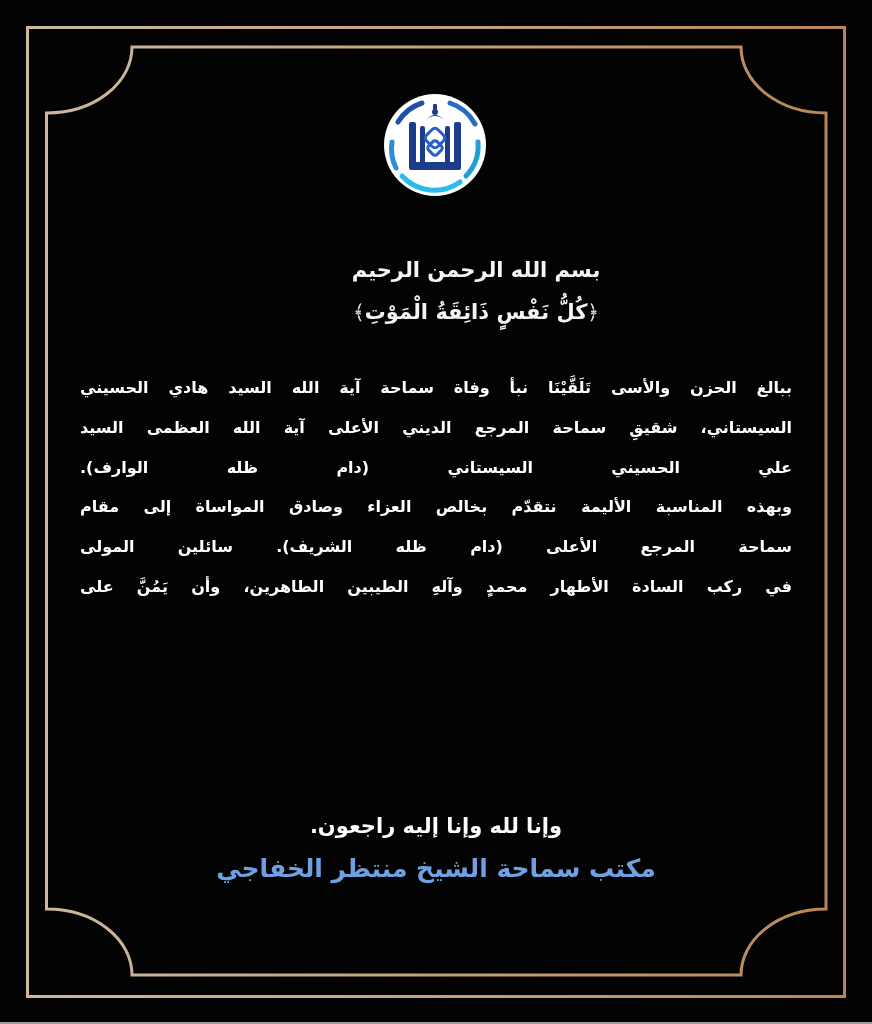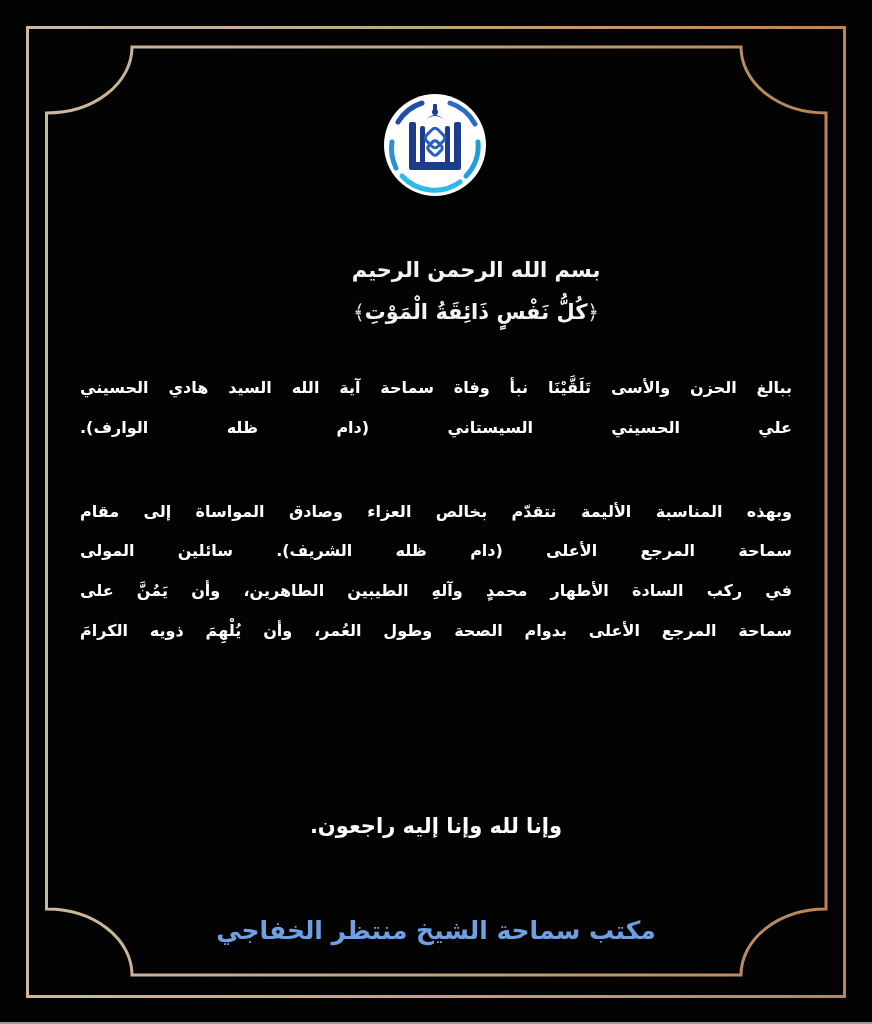--- a/index.html
+++ b/index.html
@@ -89,21 +89,21 @@
     text-align: center;
     direction: rtl;
     font-weight: bold;
     font-size: 21px;
     line-height: 36px;
     color: #ffffff;
   }
   .signature {
     position: absolute;
     left: 0;
-    top: 912px;
+    top: 850px;
     width: 872px;
     text-align: center;
     direction: rtl;
     font-weight: bold;
     font-size: 25px;
     line-height: 38px;
   }
 </style>
 </head>
 <body>
@@ -167,22 +167,22 @@
 </svg>
 
 <div class="header basmala">بسم الله الرحمن الرحيم</div>
 
 <div class="header verse">
   <span class="bracket">﴿</span><span>كُلُّ نَفْسٍ ذَائِقَةُ الْمَوْتِ</span><span class="bracket">﴾</span>
 </div>
 
 <div class="body-text">
   <span class="line" style="white-space: normal;">ببالغ الحزن والأسى تَلَقَّيْنَا نبأ وفاة سماحة آية الله السيد هادي الحسيني</span>
+  <span class="line" style="white-space: normal;">السيستاني، شقيقِ سماحة المرجع الديني الأعلى آية الله العظمى السيد</span>
   <span class="line" style="white-space: normal;">علي الحسيني السيستاني (دام ظله الوارف).</span>
-  <span class="line" style="white-space: normal; margin-top: 44px;">وبهذه المناسبة الأليمة نتقدّم بخالص العزاء وصادق المواساة إلى مقام</span>
+  <span class="line" style="white-space: normal;">وبهذه المناسبة الأليمة نتقدّم بخالص العزاء وصادق المواساة إلى مقام</span>
   <span class="line" style="white-space: normal;">سماحة المرجع الأعلى (دام ظله الشريف). سائلين المولى</span>
   <span class="line" style="white-space: normal;">في ركب السادة الأطهار محمدٍ وآلهِ الطيبين الطاهرين، وأن يَمُنَّ على</span>
-  <span class="line" style="white-space: normal;">سماحة المرجع الأعلى بدوام الصحة وطول العُمر، وأن يُلْهِمَ ذويه الكرامَ</span>
 </div>
 
 <div class="closing">وإنا لله وإنا إليه راجعون.</div>
 
 <div class="signature" style="color: rgb(111, 160, 226);">مكتب سماحة الشيخ منتظر الخفاجي</div>
 
 </body></html>

